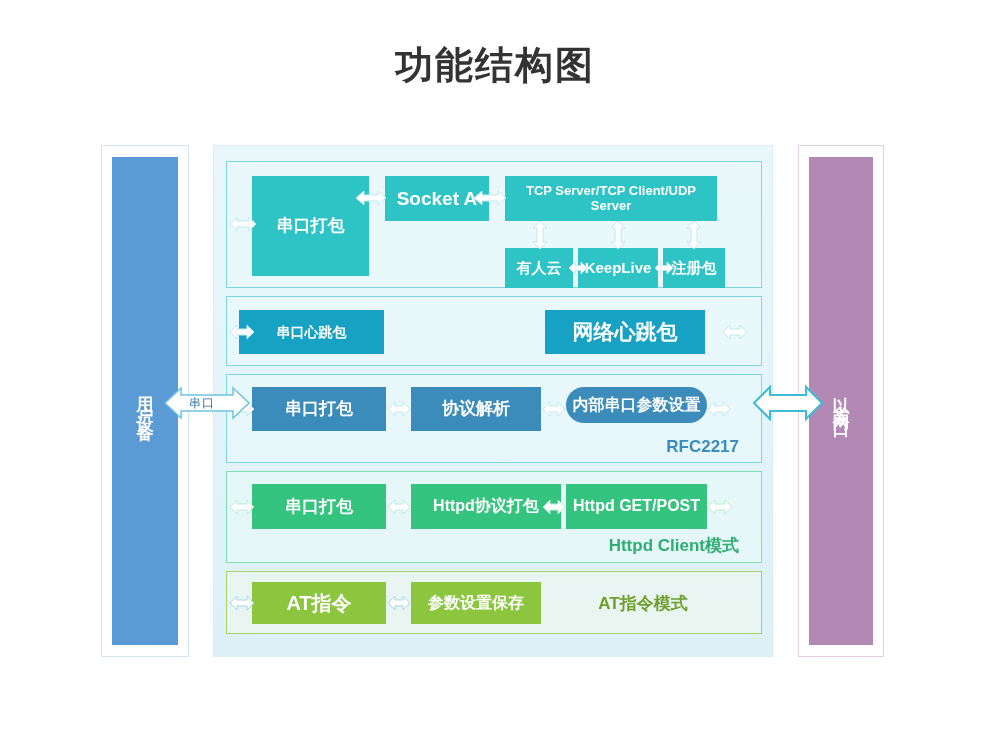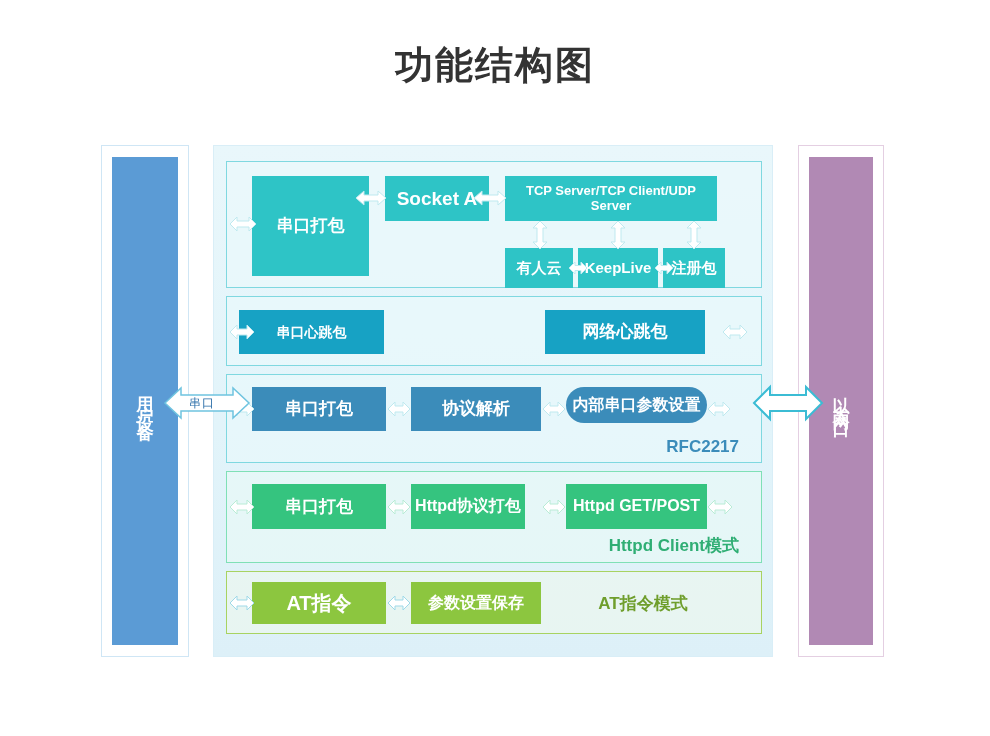--- a/index.html
+++ b/index.html
@@ -85,36 +85,36 @@
   #box-serial-pack-1{left:25px;top:14px;width:117px;height:100px;font-size:17px;}
   #box-socket-a{left:158px;top:14px;width:104px;height:45px;font-size:19px;}
   #box-protocols{left:278px;top:14px;width:212px;height:45px;font-size:13px;padding:7px 4px;}
   #box-cloud{left:278px;top:86px;width:68px;height:40px;font-size:15px;}
   #box-keeplive{left:351px;top:86px;width:80px;height:40px;font-size:15px;}
   #box-register{left:436px;top:86px;width:62px;height:40px;font-size:15px;}
 
   
   .c-blue-teal{background:#17a2c4;}
   #box-hb-serial{left:12px;top:13px;width:145px;height:44px;font-size:14px;}
-  #box-hb-net{left:318px;top:13px;width:160px;height:44px;font-size:17px;}
+  #box-hb-net{left:318px;top:13px;width:160px;height:44px;font-size:21px;}
 
   
   .c-steel{background:#3b8cba;}
   #box-rfc-pack{left:25px;top:12px;width:134px;height:44px;font-size:17px;}
   #box-rfc-parse{left:184px;top:12px;width:130px;height:44px;font-size:17px;}
   #box-rfc-param{left:339px;top:12px;width:141px;height:36px;font-size:16px;border-radius:21px;}
   #lbl-rfc2217{
     position:absolute;left:0;top:62px;width:512px;text-align:right;
     color:#3b8cba;font-size:17px;font-weight:bold;
   }
 
   
   .c-green{background:#35c47f;}
   #box-httpd-pack{left:25px;top:12px;width:134px;height:45px;font-size:17px;}
-  #box-httpd-proto{left:184px;top:12px;width:114px;height:45px;font-size:16px;}
+  #box-httpd-proto{left:184px;top:12px;width:150px;height:45px;font-size:16px;}
   #box-httpd-get{left:339px;top:12px;width:141px;height:45px;font-size:16px;}
   #lbl-httpd-mode{
     position:absolute;left:0;top:62px;width:512px;text-align:right;
     color:#2fae74;font-size:17px;font-weight:bold;
   }
 
   
   .c-olive{background:#8cc63f;}
   #box-at-cmd{left:25px;top:10px;width:134px;height:42px;font-size:20px;}
   #box-at-save{left:184px;top:10px;width:130px;height:42px;font-size:16px;}

